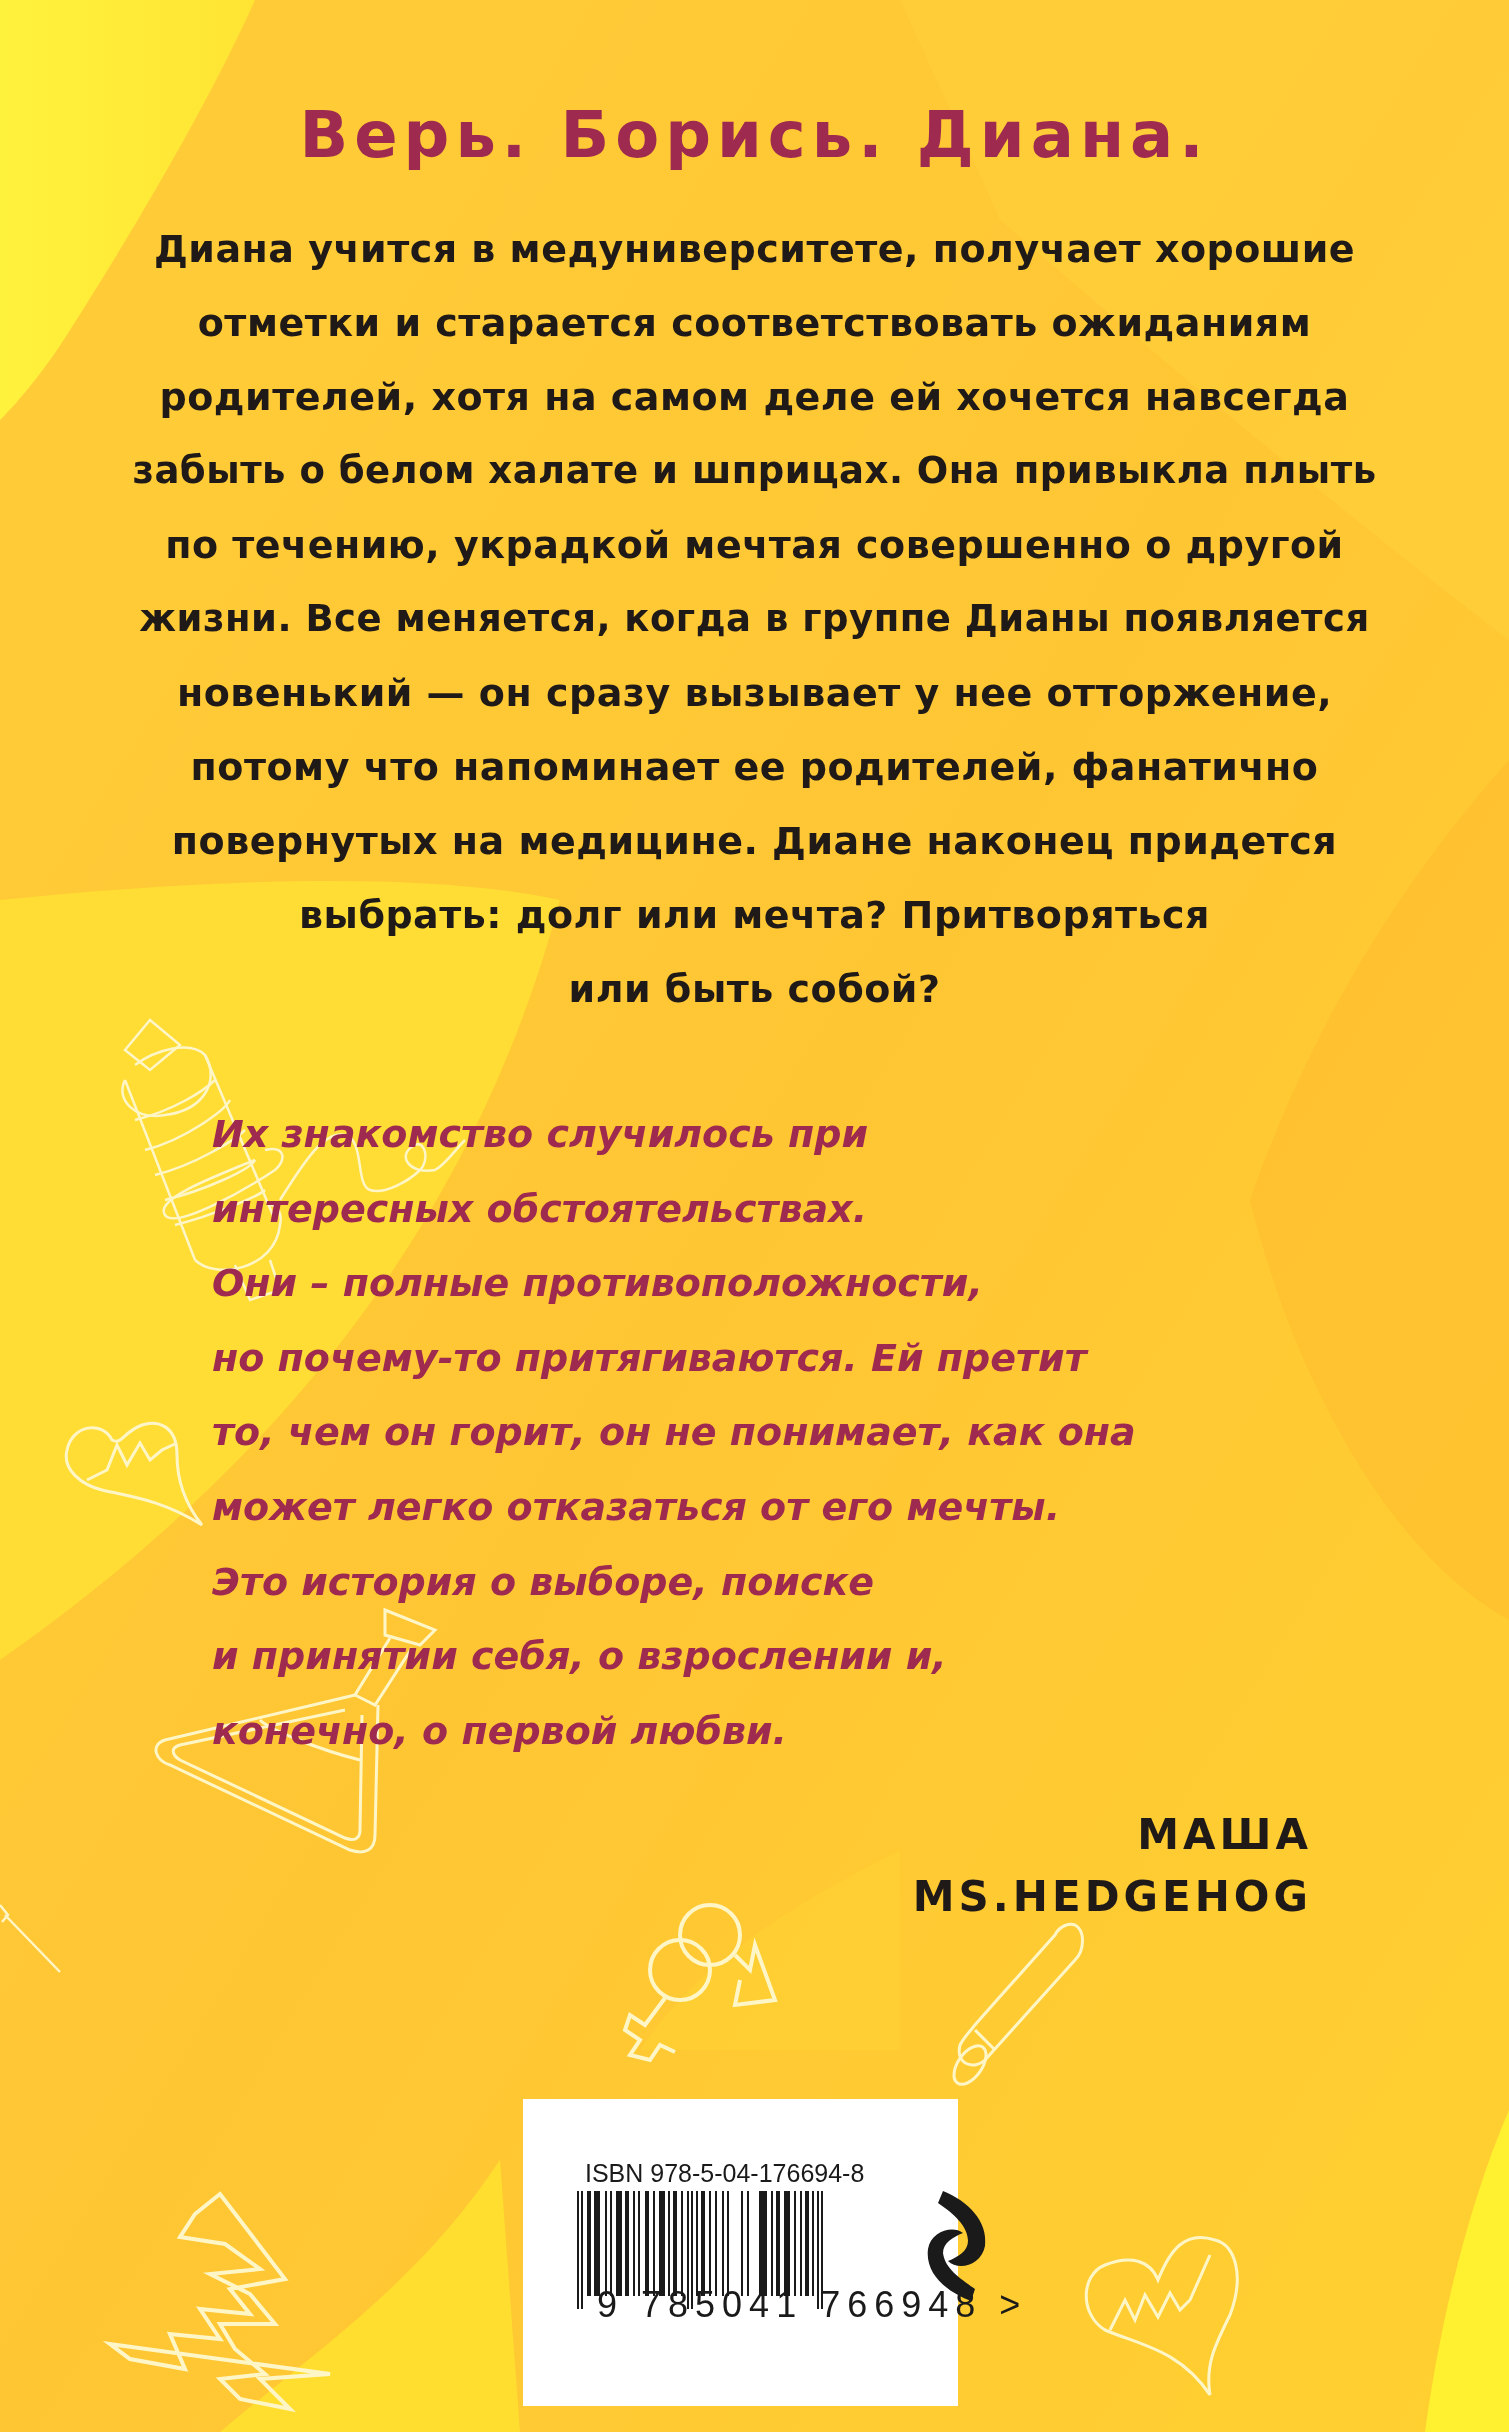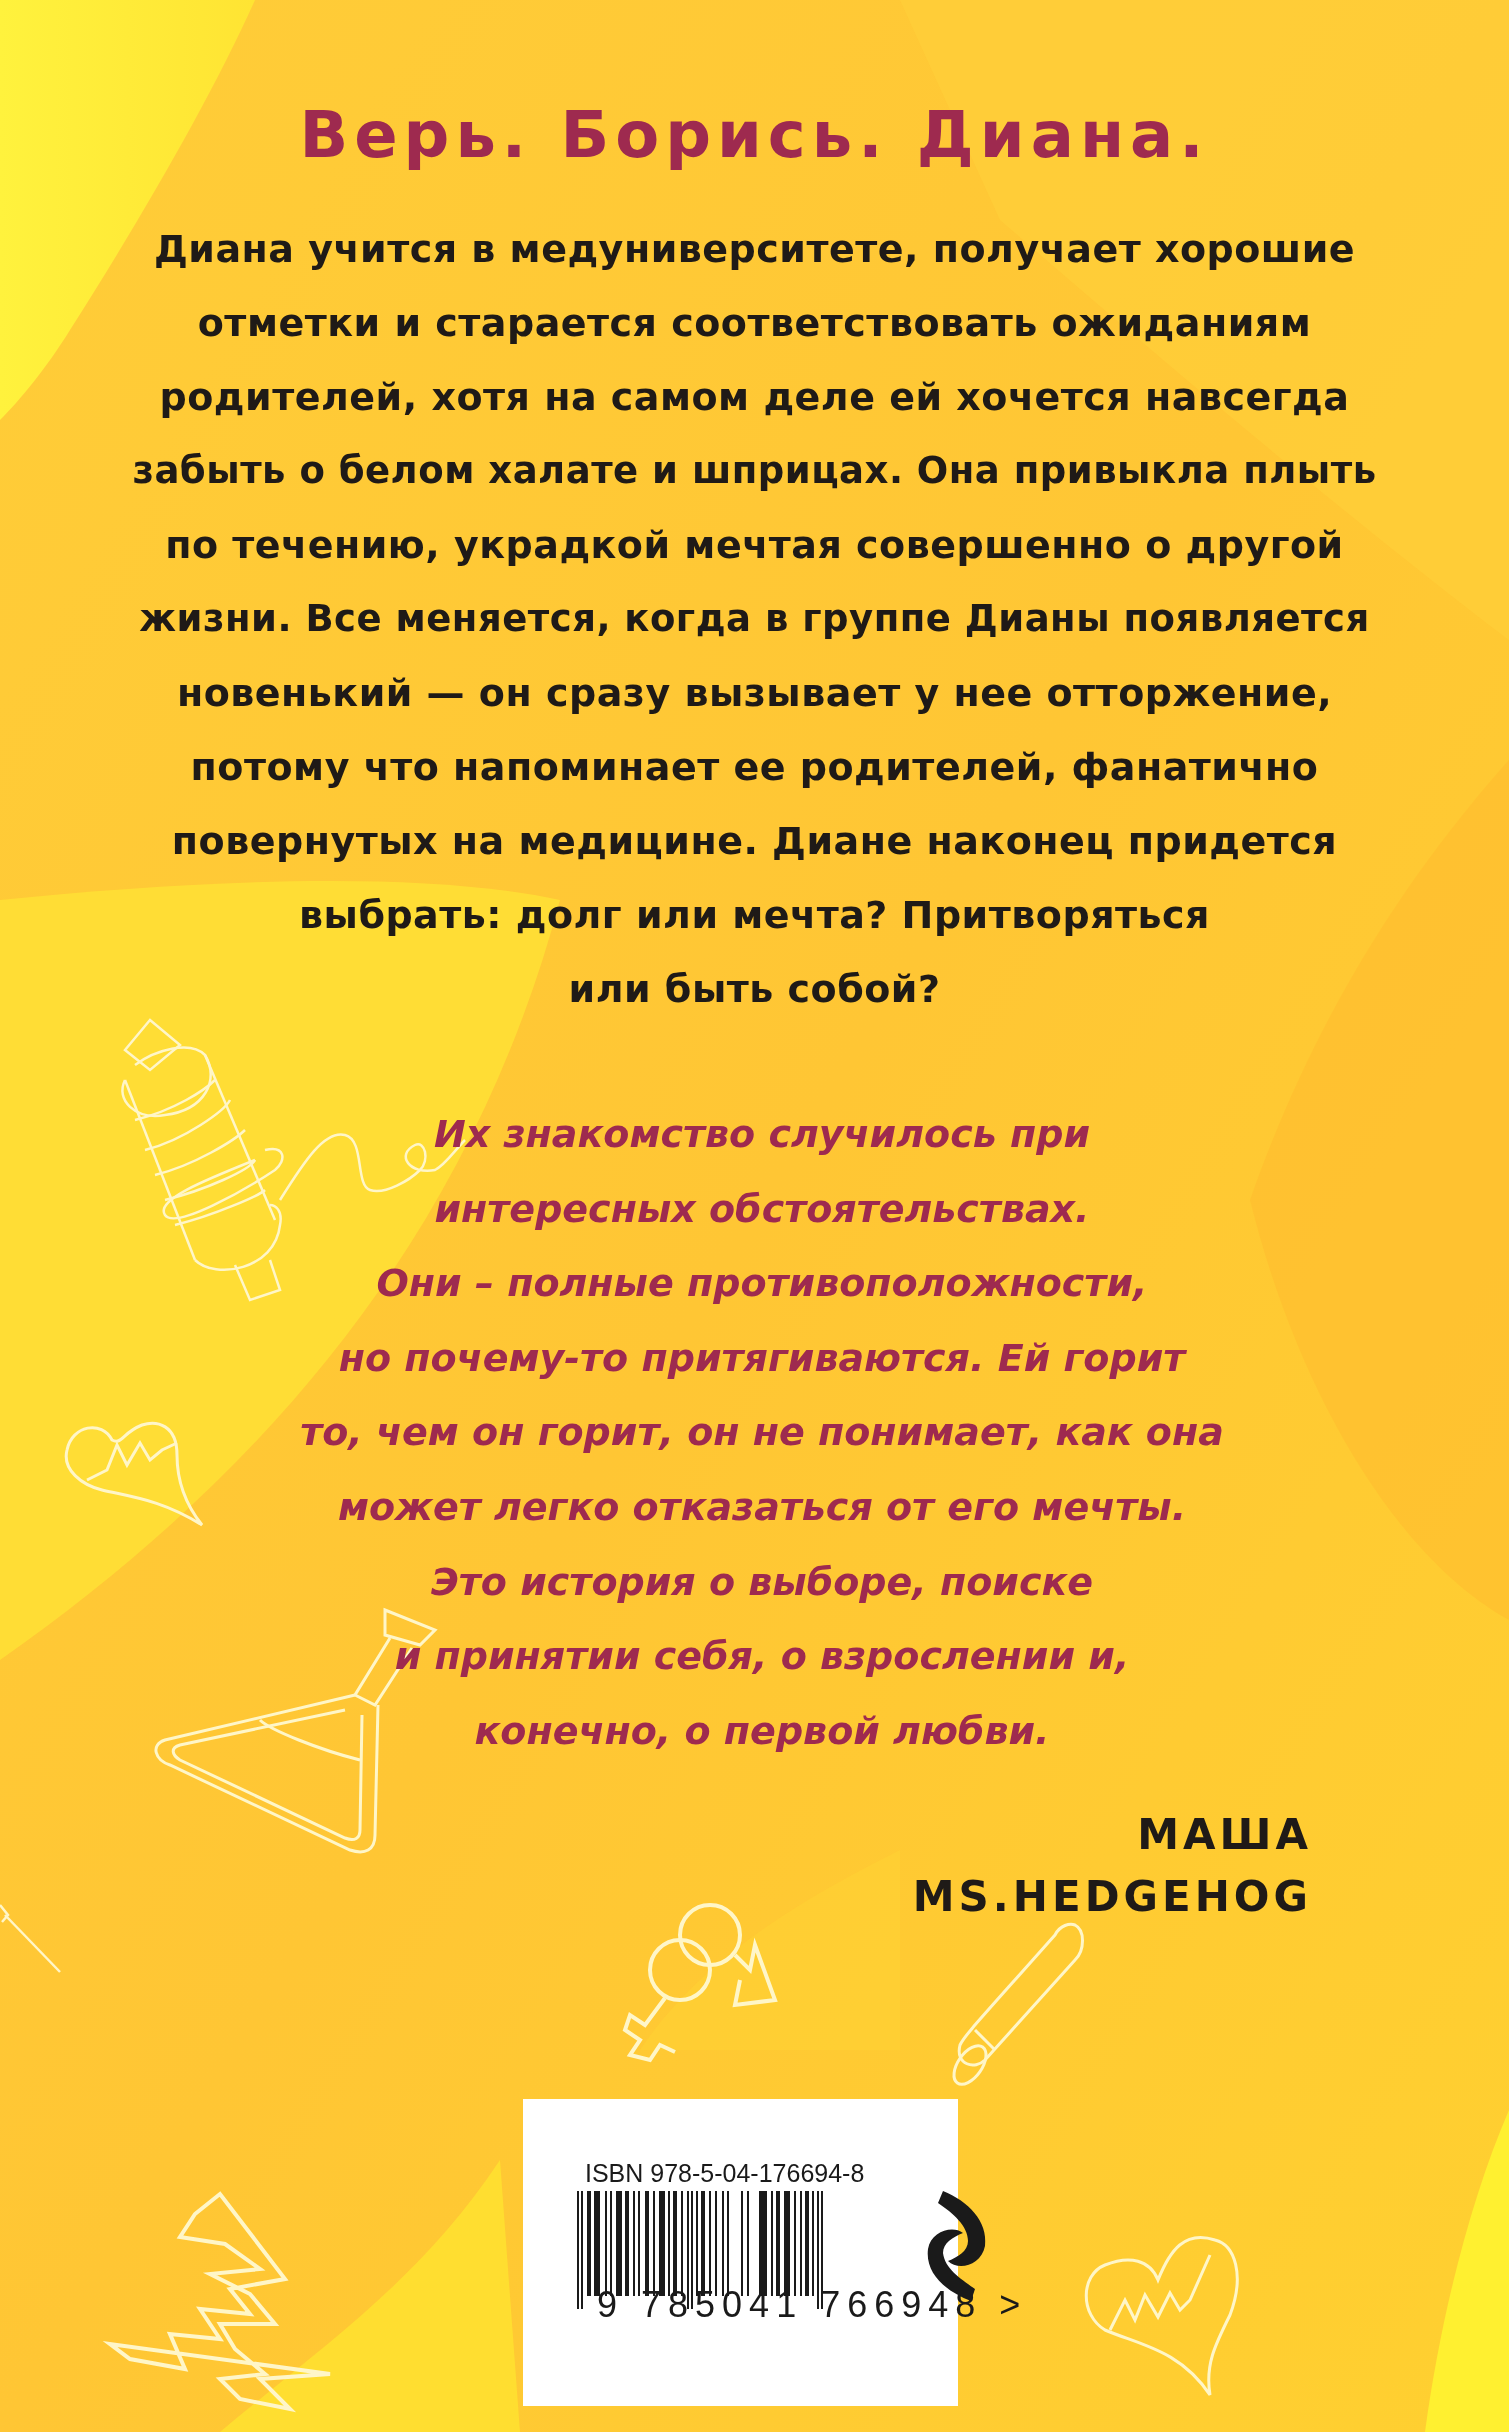--- a/index.html
+++ b/index.html
@@ -18,21 +18,21 @@
   }
   .blurb {
     position: absolute; left: 100px; width: 1309px; top: 212px;
     text-align: center; color: #1f1a17;
     font-family: "DejaVu Sans", sans-serif; font-weight: bold;
   }
   .blurb .line { display: block; font-size: 38px; line-height: 74px; height: 74px; white-space: nowrap; letter-spacing: 0.5px; }
   .blurb .line.narrow { font-size: 37px; }
   .quote {
     position: absolute; right: 197px; top: 1097px; width: 1100px;
-    text-align: center; color: #9e2a4f;
+    text-align: left; color: #9e2a4f;
     font-family: "DejaVu Sans", sans-serif; font-weight: bold; font-style: italic;
   }
   .quote .line { display: block; font-size: 38px; line-height: 74.6px; height: 74.6px; white-space: nowrap; }
   .author {
     position: absolute; right: 197px; top: 1778px;
     text-align: right; color: #1f1a17;
     font-family: "DejaVu Sans", sans-serif; font-weight: bold; margin-top: 26px;
   }
   .author .line { display: block; font-size: 42px; line-height: 62px; letter-spacing: 4px; }
 
@@ -153,21 +153,21 @@
     <span class="line">потому что напоминает ее родителей, фанатично</span>
     <span class="line">повернутых на медицине. Диане наконец придется</span>
     <span class="line">выбрать: долг или мечта? Притворяться</span>
     <span class="line">или быть собой?</span>
   </div>
 
   <div class="quote">
     <span class="line">Их знакомство случилось при</span>
     <span class="line">интересных обстоятельствах.</span>
     <span class="line">Они – полные противоположности,</span>
-    <span class="line">но почему-то притягиваются. Ей горит</span>
+    <span class="line">но почему-то притягиваются. Ей претит</span>
     <span class="line">то, чем он горит, он не понимает, как она</span>
     <span class="line">может легко отказаться от его мечты.</span>
     <span class="line">Это история о выборе, поиске</span>
     <span class="line">и принятии себя, о взрослении и,</span>
     <span class="line">конечно, о первой любви.</span>
   </div>
 
   <div class="author">
     <span class="line">МАША</span>
     <span class="line">MS.HEDGEHOG</span>

